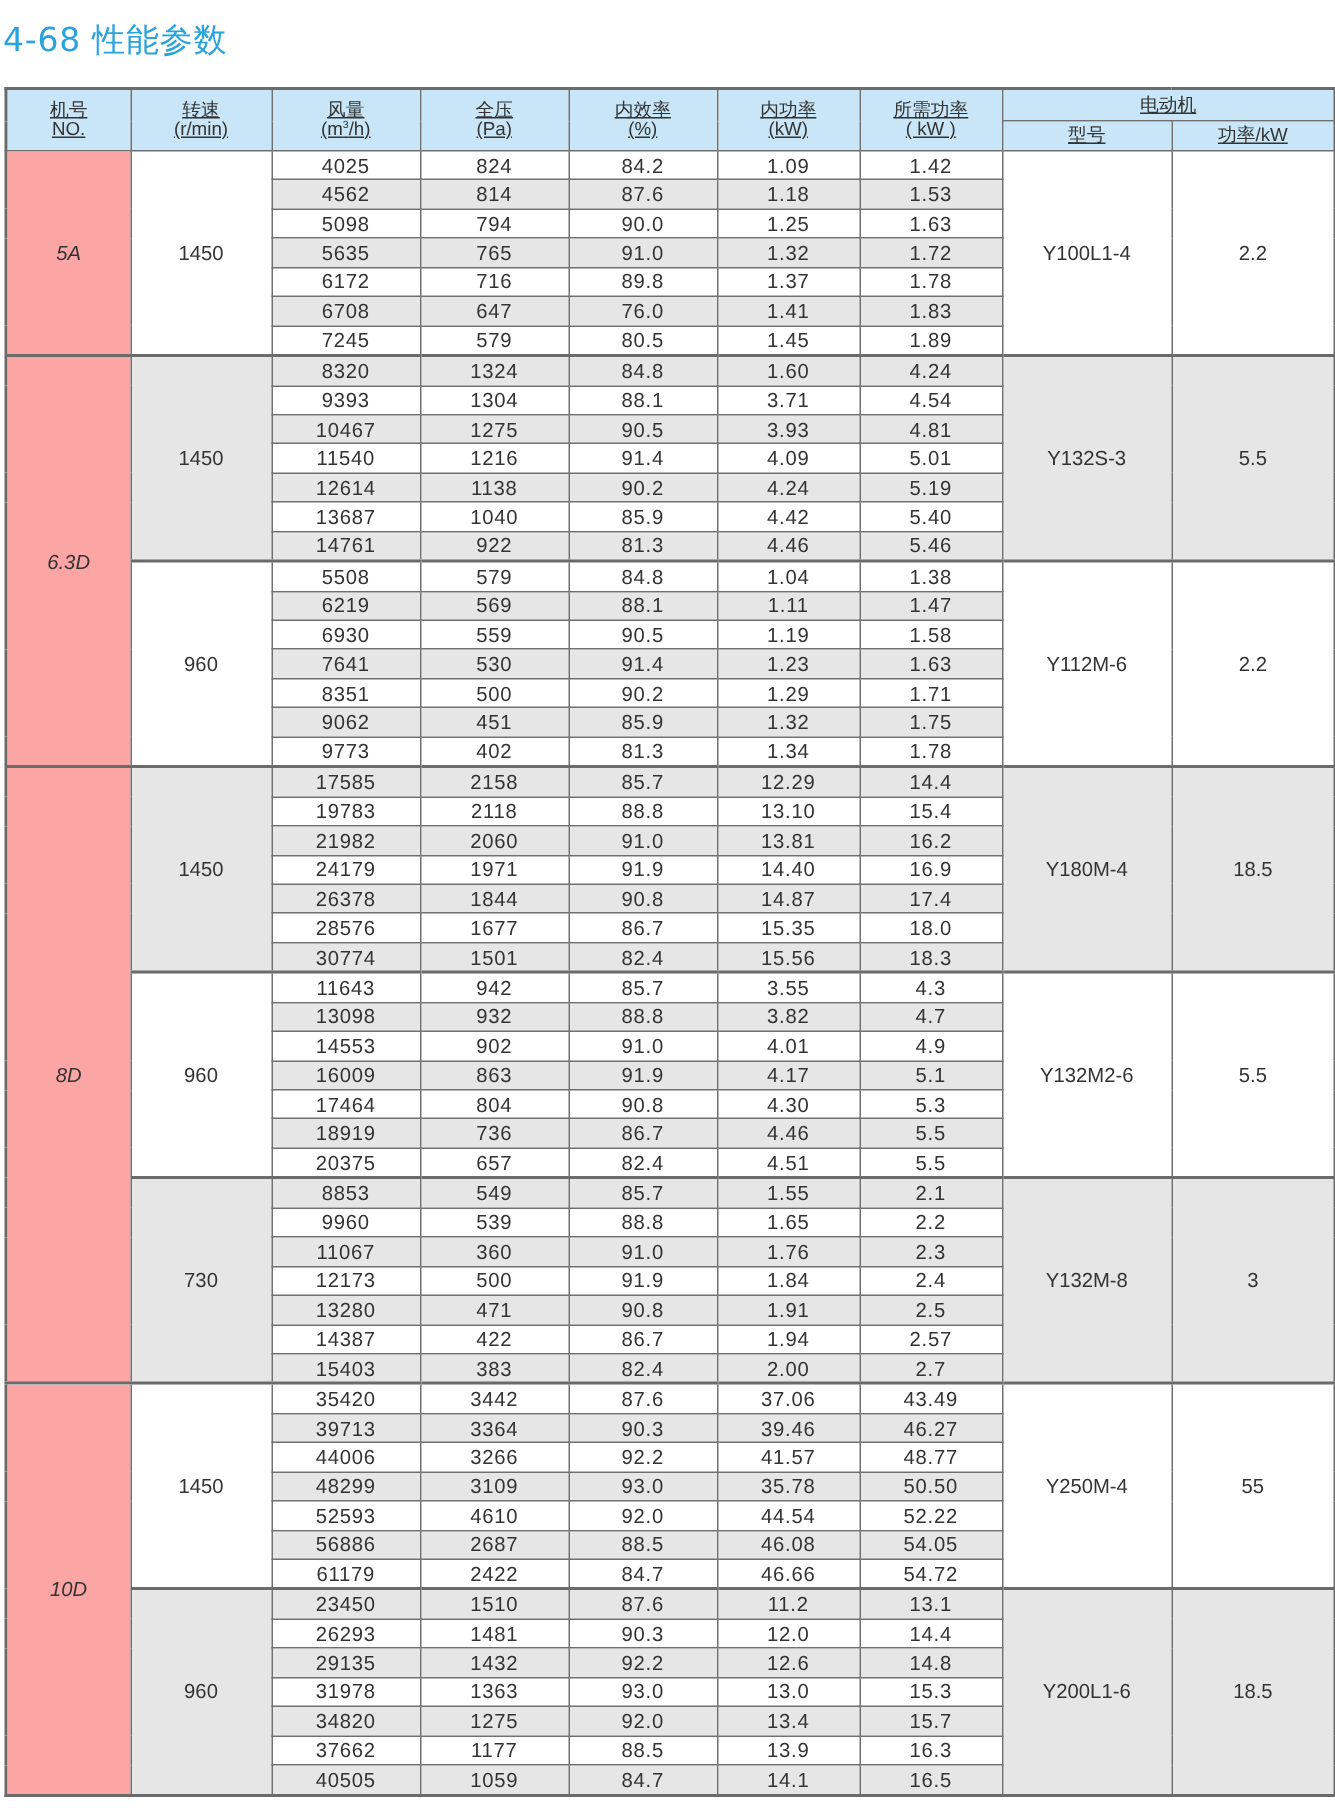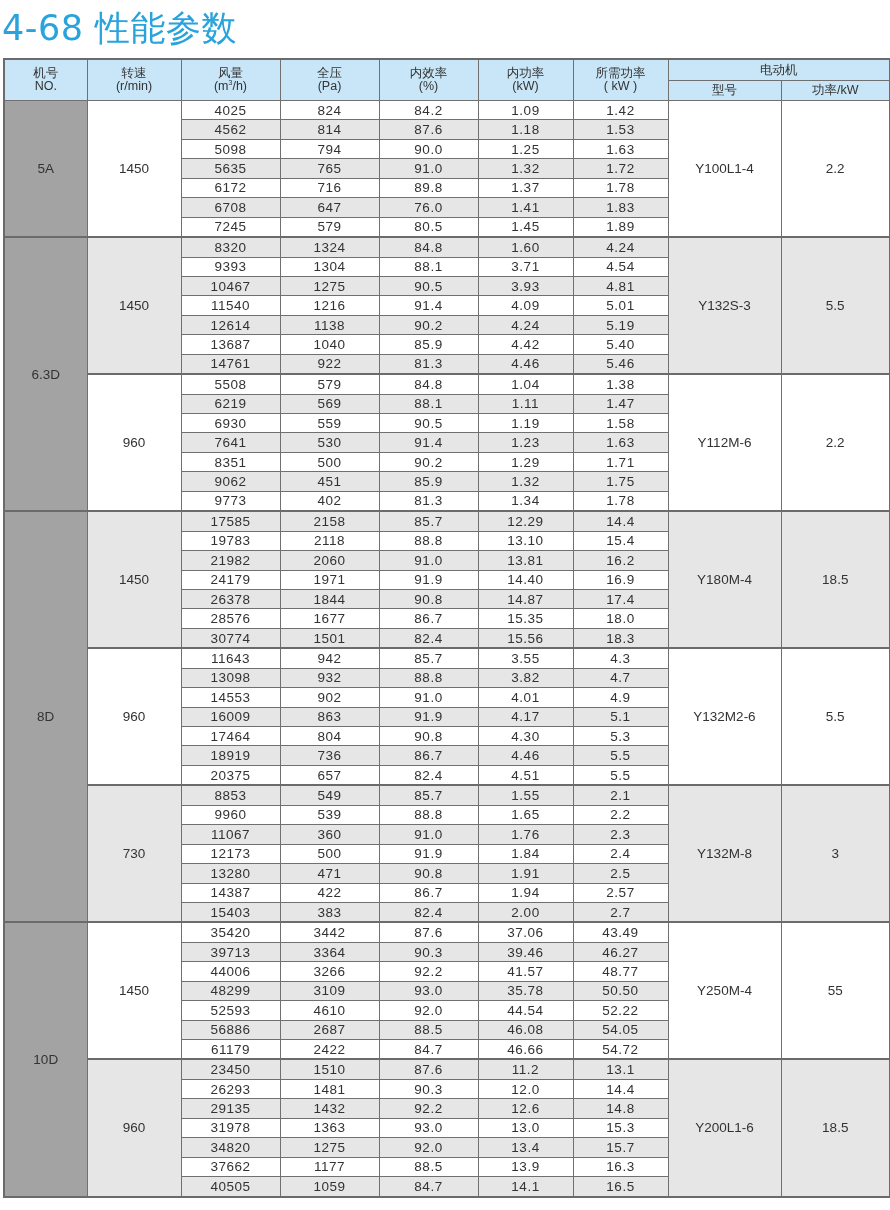--- a/index.html
+++ b/index.html
@@ -1,30 +1,30 @@
 <!DOCTYPE html>
 <html><head>
 <meta charset="utf-8">
 <style>
   html, body { margin: 0; padding: 0; background: #ffffff; }
   body { width: 890px; height: 1210px; position: relative; overflow: hidden;
          font-family: "Liberation Sans", "DejaVu Sans", sans-serif; color: #333333; }
-  .title { position: absolute; left: 2px; top: 8px; font-size: 35px; color: #29a3dc;
+  .title { position: absolute; left: 2px; top: 8px; font-size: 22px; color: #29a3dc;
            font-family: "DejaVu Sans", "Liberation Sans", sans-serif; letter-spacing: 0.5px; line-height: 40px; }
   table.perf { position: absolute; left: 3px; top: 58px; border-collapse: collapse; table-layout: fixed;
                width: 886px; border: 2px solid #6b6b6b; }
   table.perf td, table.perf th { border: 1px solid #707070; padding: 0; text-align: center;
                font-size: 13.5px; font-weight: normal; line-height: 17px; overflow: hidden; white-space: nowrap; }
-  table.perf th { background: #c8e6f7; color: #333; font-size: 12.5px; line-height: 13px; }
+  table.perf th { background: #c8e6f7; color: #333; font-size: 12.5px; line-height: 13px; text-decoration: underline; }
   th.h2 { height: 20px; }
   th.hsub { height: 19px; }
   td.d { height: 18.45px; letter-spacing: 0.5px; }
   tr.even td.d { background: #e6e6e6; }
   tr.odd td.d { background: #ffffff; }
-  td.no { background: #a3a3a3; font-size: 13.5px; }
+  td.no { background: #fca5a5; font-size: 13.5px; font-style: italic; }
   td.g-white { background: #ffffff; }
   td.g-grey { background: #e6e6e6; }
   td.sep-top { border-top: 2px solid #6b6b6b !important; }
   sup { font-size: 7px; vertical-align: 5px; line-height: 0; }
 </style>
 </head>
 <body>
 
 <div class="title">4-68 性能参数</div>
 

